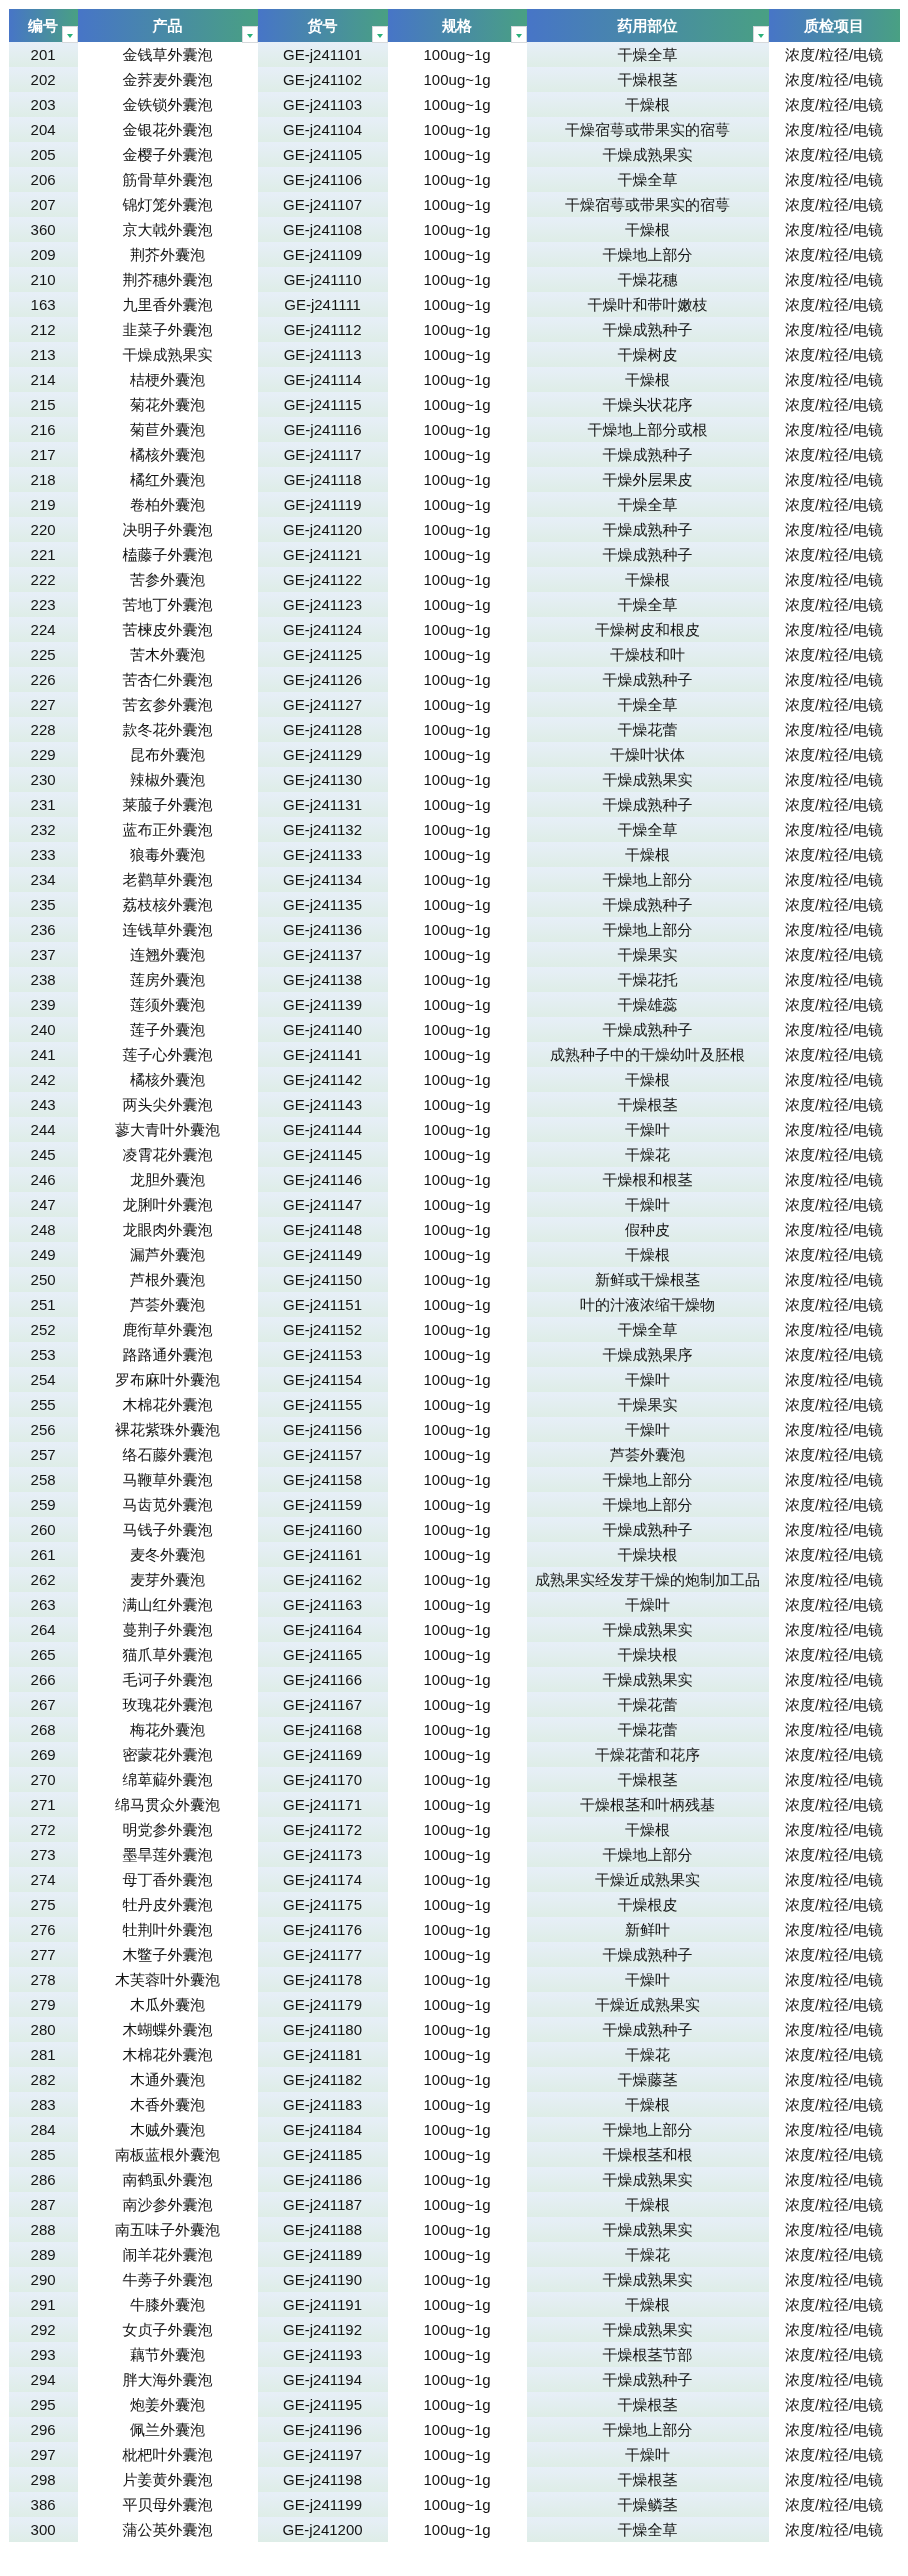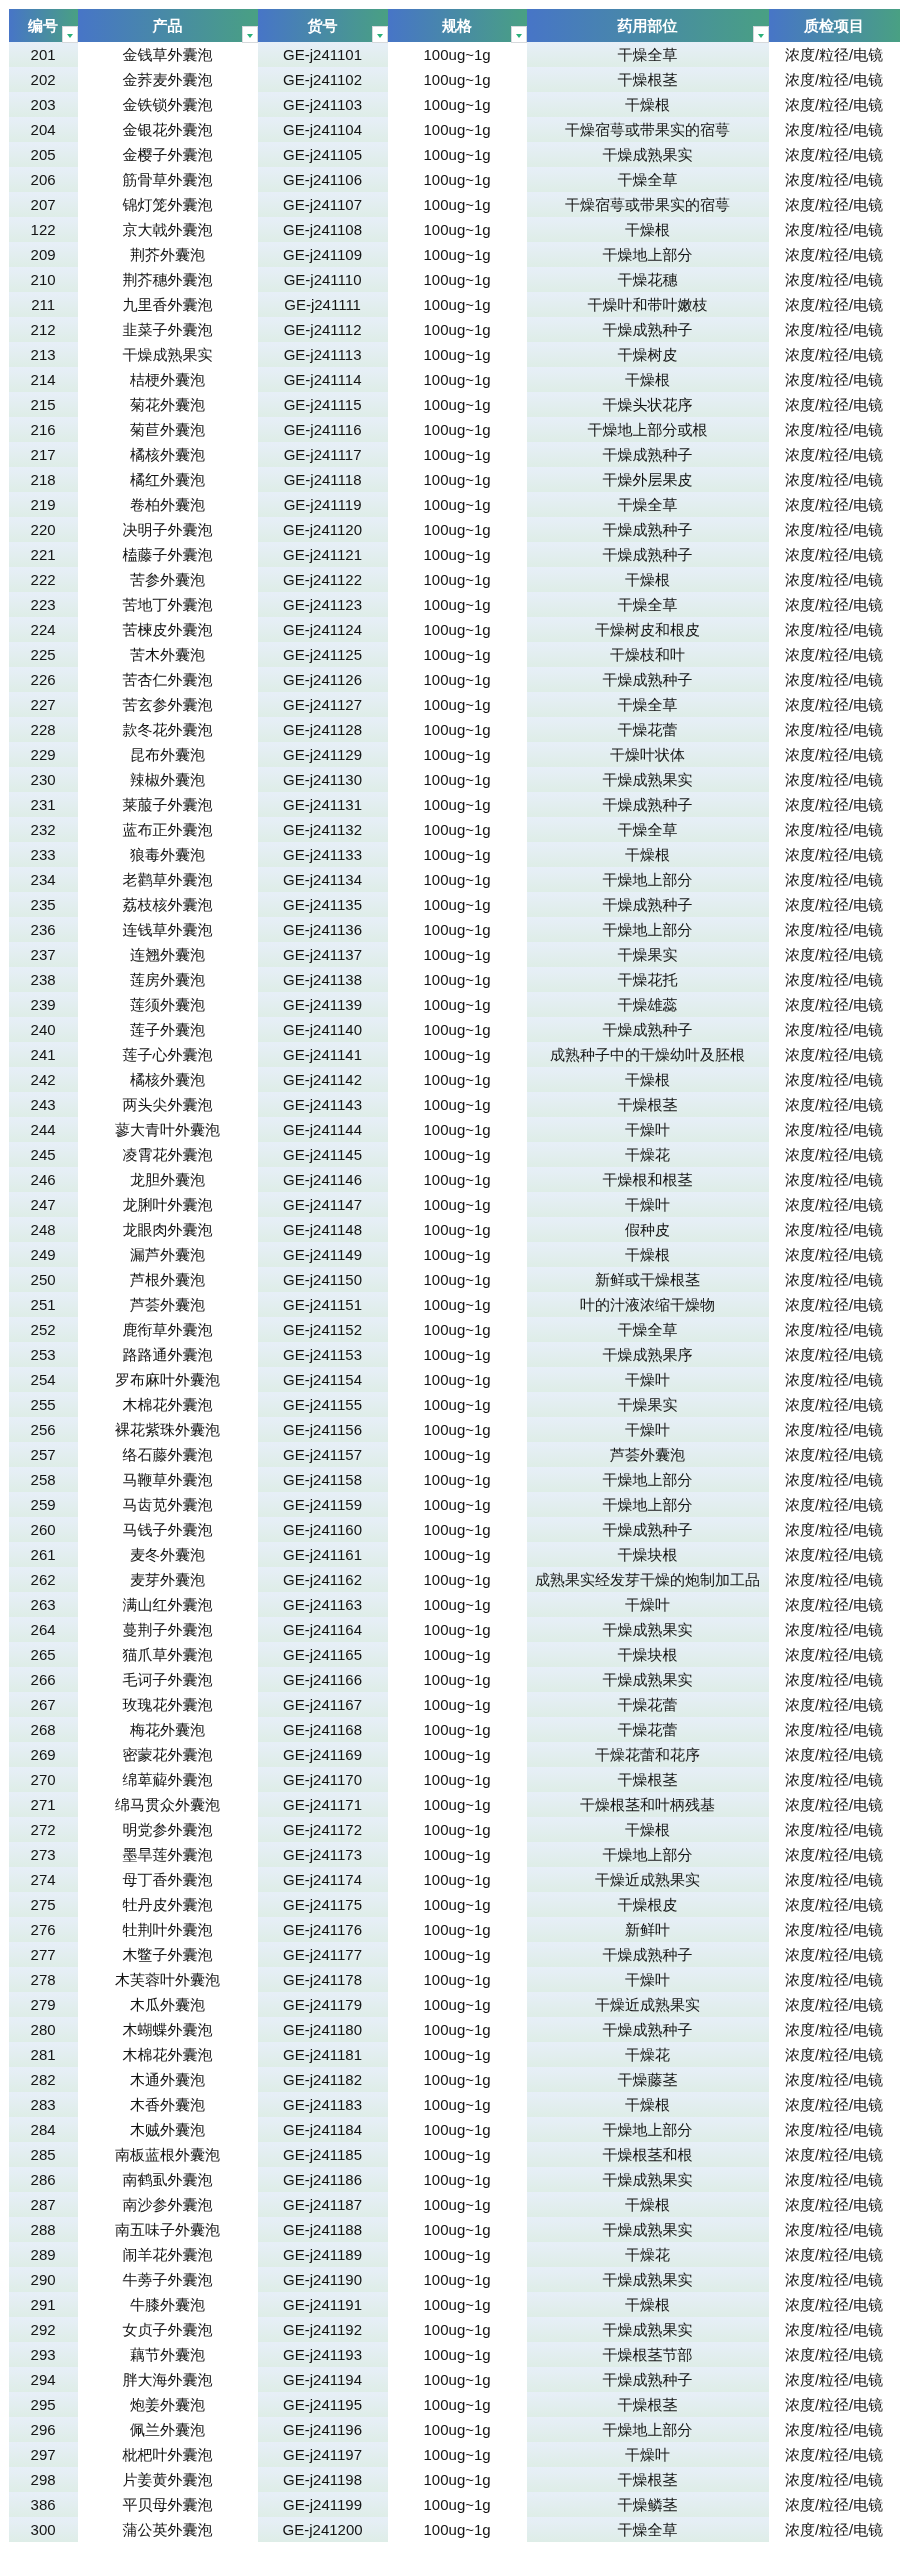--- a/index.html
+++ b/index.html
@@ -169,21 +169,21 @@
       </div>
       <div class="row">
         <div class="cell c0">207</div>
         <div class="cell c1">锦灯笼外囊泡</div>
         <div class="cell c2">GE-j241107</div>
         <div class="cell c3">100ug~1g</div>
         <div class="cell c4">干燥宿萼或带果实的宿萼</div>
         <div class="cell c5">浓度/粒径/电镜</div>
       </div>
       <div class="row">
-        <div class="cell c0">122</div>
+        <div class="cell c0">360</div>
         <div class="cell c1">京大戟外囊泡</div>
         <div class="cell c2">GE-j241108</div>
         <div class="cell c3">100ug~1g</div>
         <div class="cell c4">干燥根</div>
         <div class="cell c5">浓度/粒径/电镜</div>
       </div>
       <div class="row">
         <div class="cell c0">209</div>
         <div class="cell c1">荆芥外囊泡</div>
         <div class="cell c2">GE-j241109</div>
@@ -193,21 +193,21 @@
       </div>
       <div class="row">
         <div class="cell c0">210</div>
         <div class="cell c1">荆芥穗外囊泡</div>
         <div class="cell c2">GE-j241110</div>
         <div class="cell c3">100ug~1g</div>
         <div class="cell c4">干燥花穗</div>
         <div class="cell c5">浓度/粒径/电镜</div>
       </div>
       <div class="row">
-        <div class="cell c0">211</div>
+        <div class="cell c0">163</div>
         <div class="cell c1">九里香外囊泡</div>
         <div class="cell c2">GE-j241111</div>
         <div class="cell c3">100ug~1g</div>
         <div class="cell c4">干燥叶和带叶嫩枝</div>
         <div class="cell c5">浓度/粒径/电镜</div>
       </div>
       <div class="row">
         <div class="cell c0">212</div>
         <div class="cell c1">韭菜子外囊泡</div>
         <div class="cell c2">GE-j241112</div>

